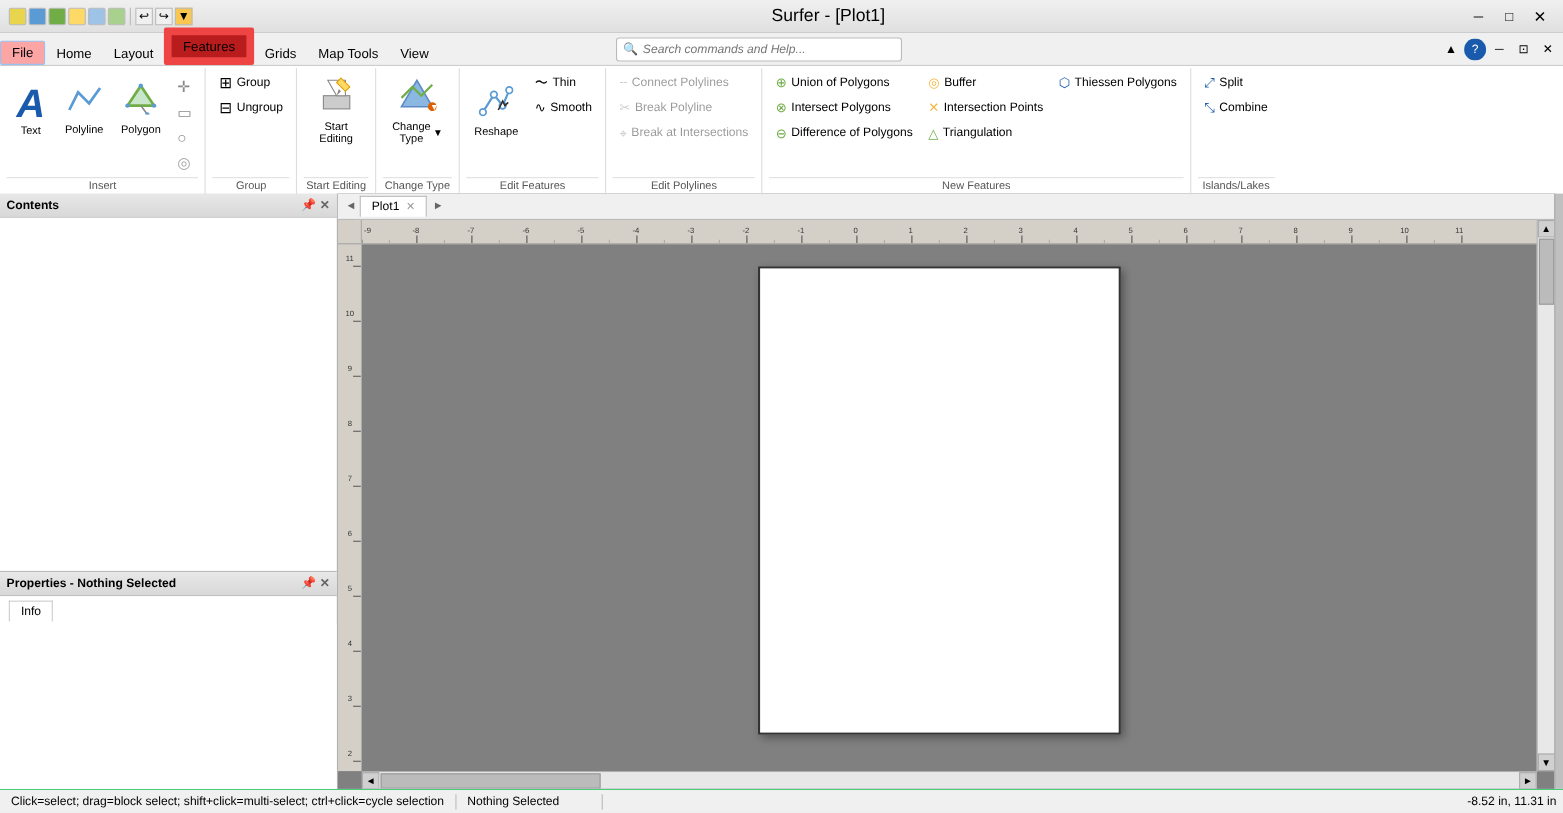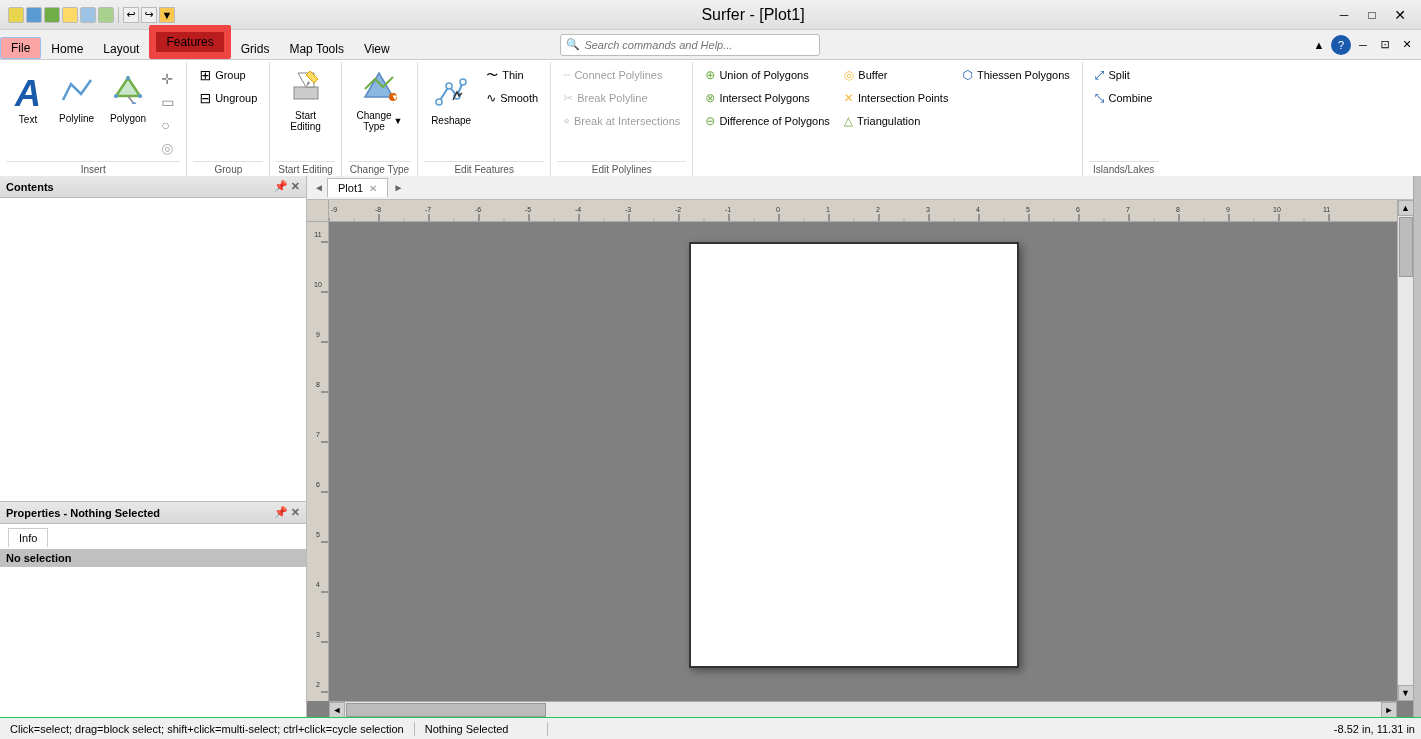--- a/index.html
+++ b/index.html
@@ -618,20 +618,21 @@
             <span>Triangulation</span>
           </div>
         </div>
         <div class="ribbon-col">
           <div class="ribbon-btn-small">
             <span style="color:#1a5aac;font-size:12px;">⬡</span>
             <span>Thiessen Polygons</span>
           </div>
         </div>
       </div>
+      <div class="ribbon-group-label">New Features</div>
     </div>
 
     <div class="ribbon-group" style="border-right:none;">
       <div class="ribbon-group-items">
         <div class="ribbon-col">
           <div class="ribbon-btn-small">
             <span style="color:#1a5aac;font-size:12px;">⤢</span>
             <span>Split</span>
           </div>
           <div class="ribbon-btn-small">
@@ -666,21 +667,20 @@
         <span>Properties - Nothing Selected</span>
         <div class="panel-header-icons">
           <span class="panel-icon">📌</span>
           <span class="panel-icon">✕</span>
         </div>
       </div>
       <div class="properties-body">
         <div style="padding:2px 4px;">
           <span class="info-tab">Info</span>
         </div>
-        <div class="no-selection-row">No selection</div>
         <div class="properties-inner"></div>
       </div>
     </div>
   </div>
 
   <div id="canvas-area">
 
     <div id="tab-bar">
       <div class="tab-nav-btn">◄</div>
       <div class="canvas-tab">

